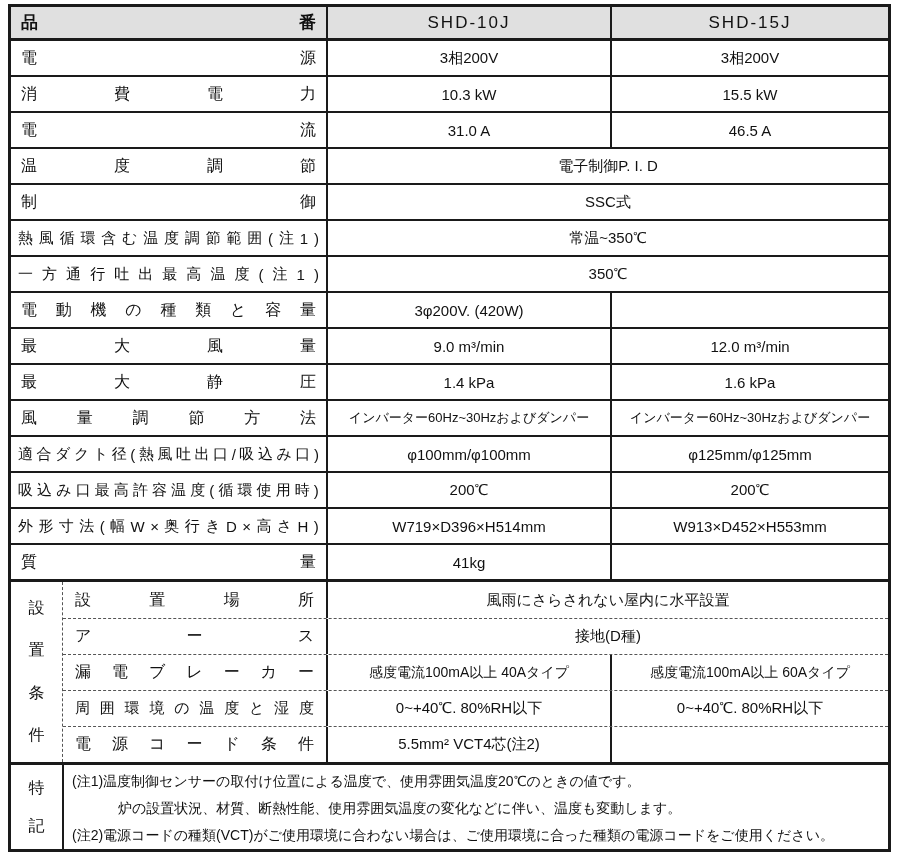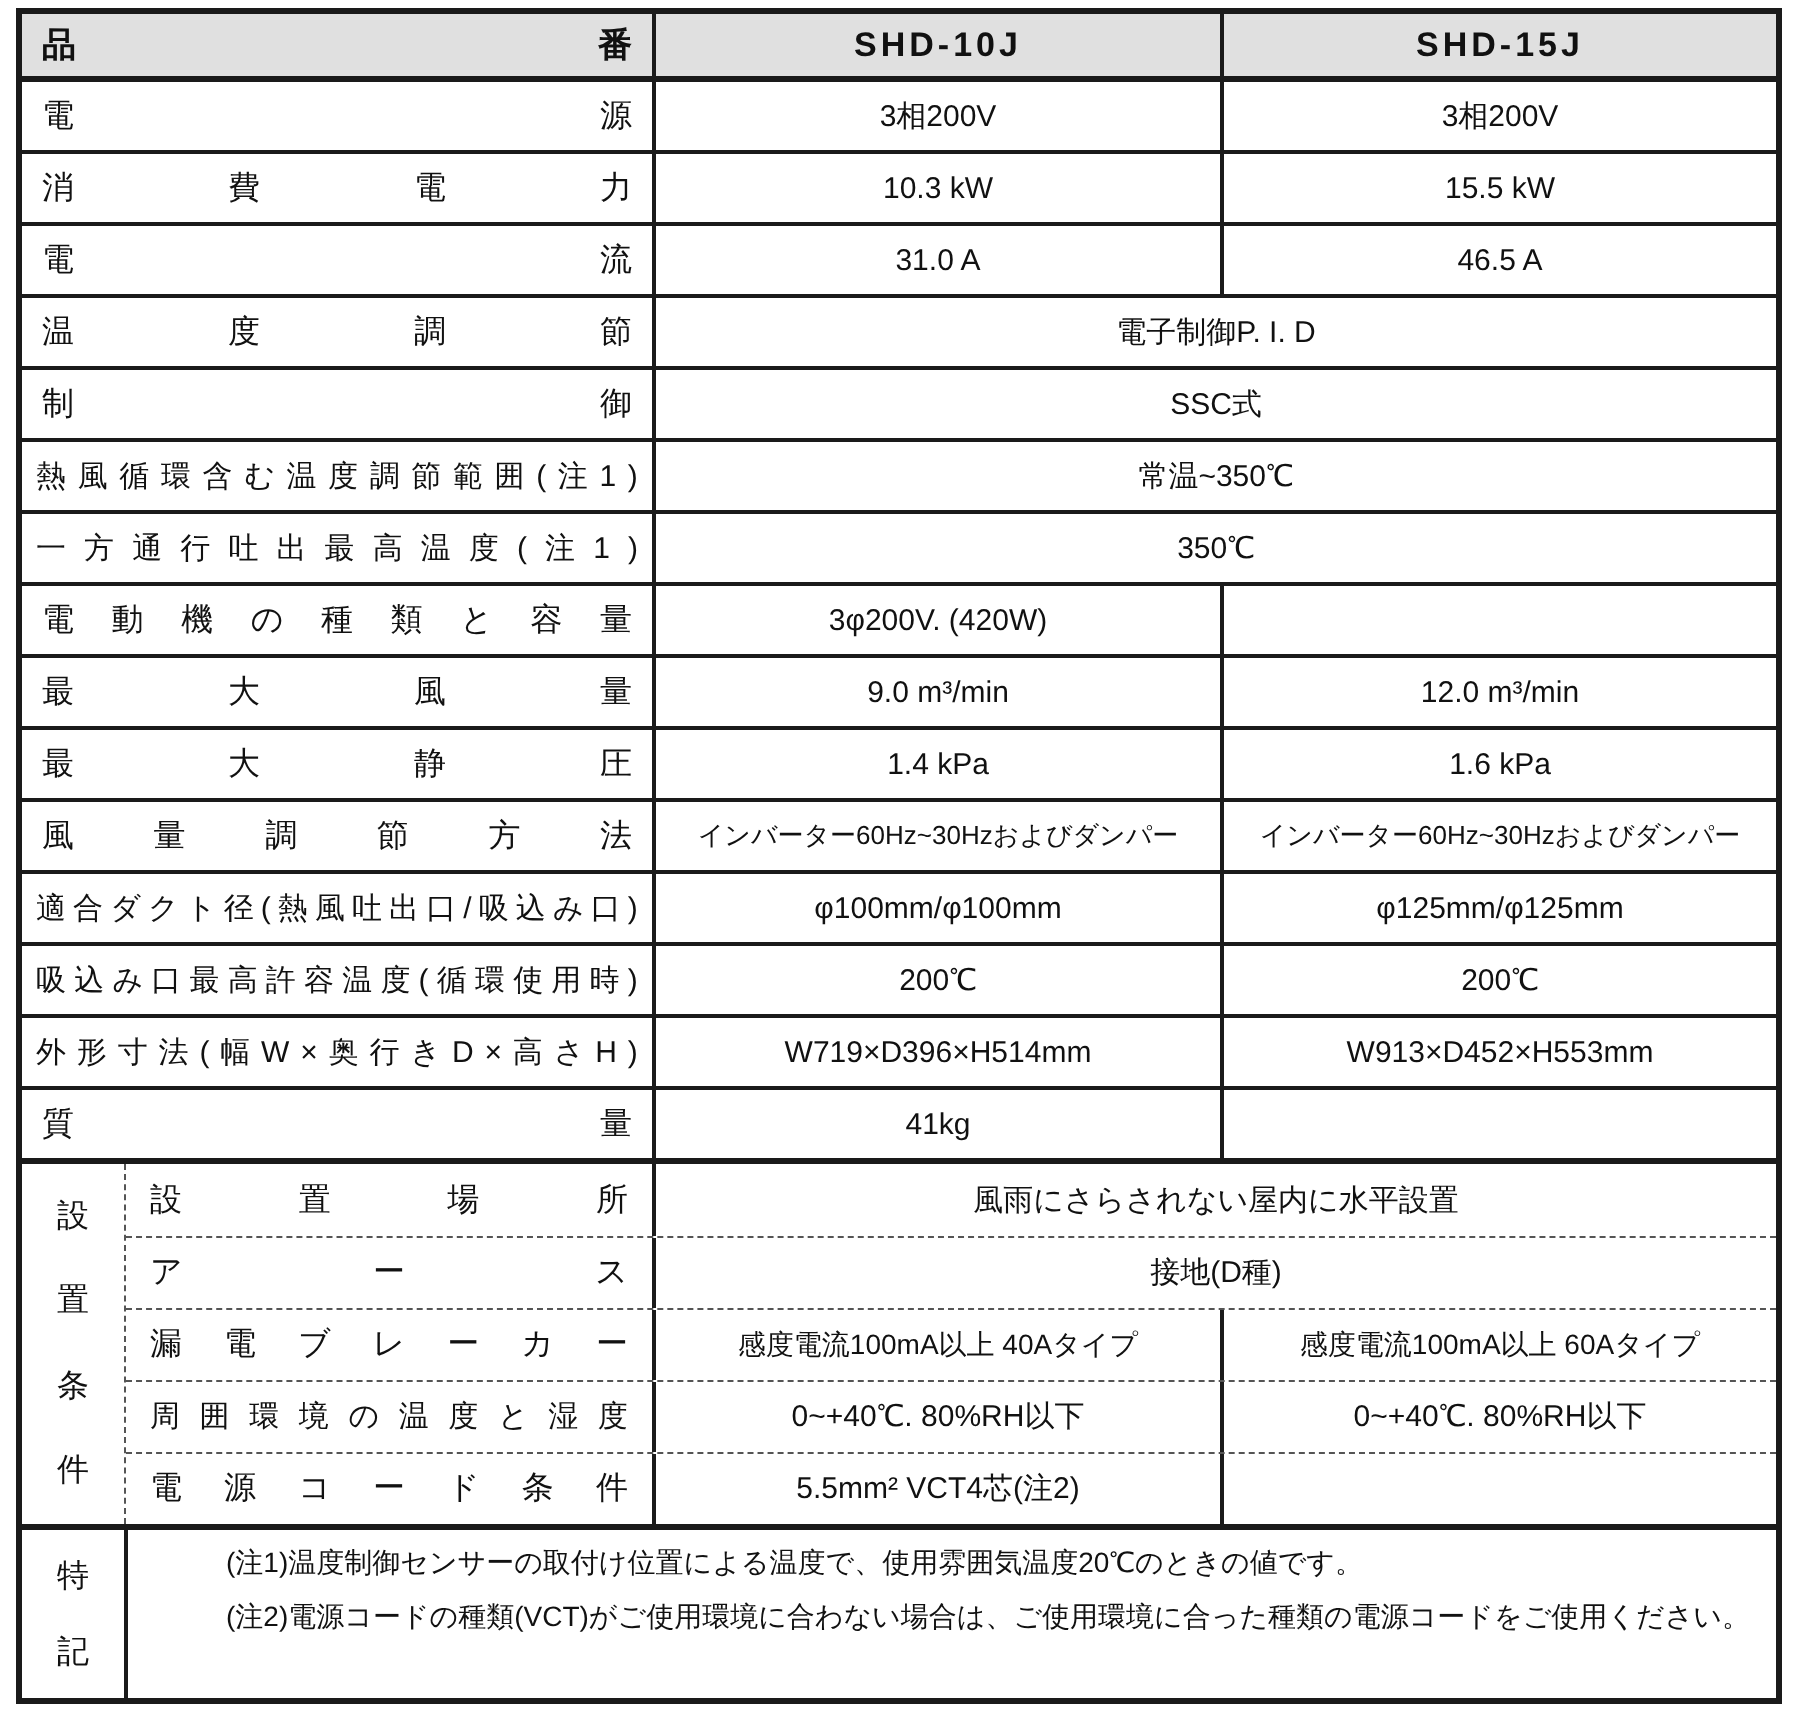--- a/index.html
+++ b/index.html
@@ -12,37 +12,37 @@
   .row.sep3 { border-top-width:3px; height:37px; }
   .lc { width:317px; border-right:2px solid #1a1a1a; padding:0 10px;
     display:flex; align-items:center; font-size:16px; }
   .lc.small { font-size:15px; padding:0 7px; }
   .va { width:284px; border-right:2px solid #1a1a1a; display:flex;
     align-items:center; justify-content:center; font-size:15px; }
   .vb { flex:1; display:flex; align-items:center; justify-content:center; font-size:15px;text-align:right; }
   .vspan { flex:1; display:flex; align-items:center; justify-content:center; font-size:15px; }
   .fs13 { font-size:13px; }
   .fs14 { font-size:14px; }
-  .model { font-weight:bold; font-size:17px; letter-spacing:2px; }
+  .model { font-weight:normal; font-size:17px; letter-spacing:2px; }
   .hlabel { font-weight:bold; font-size:17px; }
   [data-justify] { justify-content:space-between; }
   .group { display:flex; border-top:3px solid #1a1a1a; }
   .group.install { height:183px; }
   .group.notes { height:88px; }
   .glabel { width:51px; display:flex; flex-direction:column; align-items:center;
     justify-content:space-around; padding:5px 0; font-size:16px; }
   .grows { flex:1; display:flex; flex-direction:column; border-left:1px dashed #555; }
   .subrow { display:flex; height:36px; }
   .subrow + .subrow { border-top:1px dashed #555; }
   .sublc { width:265px; border-right:2px solid #1a1a1a; padding:0 12px;
     display:flex; align-items:center; font-size:16px; }
   .sublc.small { font-size:15px; }
   .nbody { flex:1; border-left:2px solid #1a1a1a; padding:3px 4px 0 8px;
     font-size:14px; line-height:27px; }
-  .note-line { white-space:nowrap;margin-left:41px; }
+  .note-line { white-space:nowrap; }
   .note-line.indent { padding-left:46px; }
 </style>
 </head>
 <body>
 
 <div class="spec-table">
 
   <div class="row header">
     <div class="lc hlabel" data-justify="">
         <span>品</span>
@@ -347,17 +347,18 @@
     </div>
   </div>
 
   <div class="group notes">
     <div class="glabel" data-justify="">
         <span>特</span>
         <span>記</span>
       </div>
     <div class="nbody">
       <div class="note-line">(注1)温度制御センサーの取付け位置による温度で、使用雰囲気温度20℃のときの値です。</div>
+      <div class="note-line indent">炉の設置状況、材質、断熱性能、使用雰囲気温度の変化などに伴い、温度も変動します。</div>
       <div class="note-line">(注2)電源コードの種類(VCT)がご使用環境に合わない場合は、ご使用環境に合った種類の電源コードをご使用ください。</div>
     </div>
   </div>
 
 </div>
 
 </body></html>

